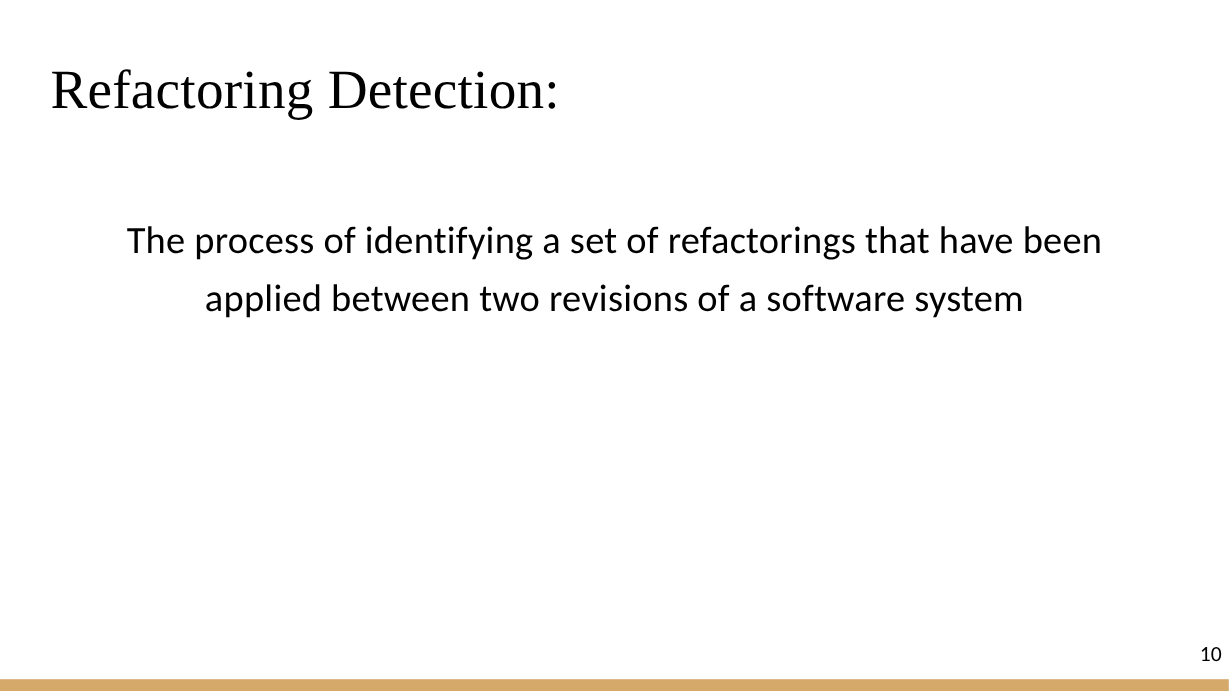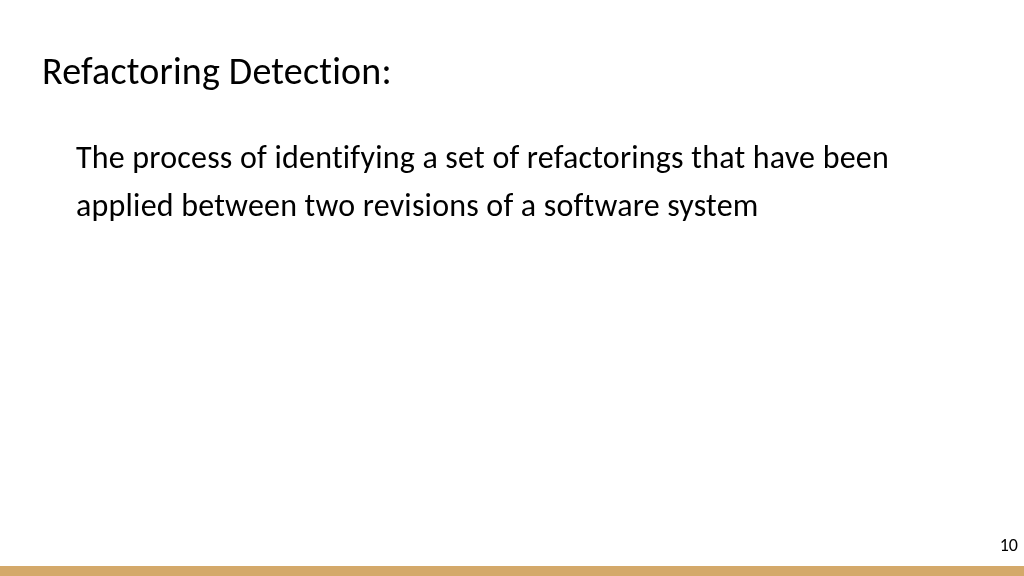--- a/index.html
+++ b/index.html
@@ -15,30 +15,32 @@
       position: relative;
       overflow: hidden;
     }
     .slide {
       width: 100%;
       height: 100%;
       position: relative;
       padding: 48px 42px 0 42px;
     }
     .title {
-      font-size: 38px;
+      font-size: 46px;
       font-weight: 400;
       color: #000000;
-      margin-bottom: 40px;
+      margin-bottom: 76px;
       letter-spacing: 0.2px;
+      font-family: Liberation Serif, serif;
     }
     .body-text {
       font-size: 32px;
       font-weight: 400;
       color: #000000;
+      text-align: center;
       line-height: 1.5;
       padding: 0 34px;
       letter-spacing: 0.2px;
     }
     .page-number {
       position: absolute;
       bottom: 20px;
       right: 6px;
       font-size: 18px;
       color: #000000;

